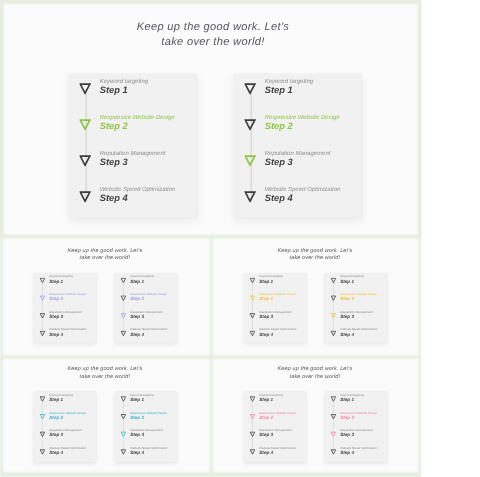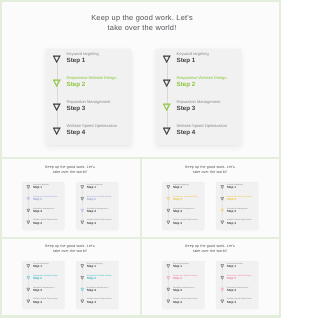--- a/index.html
+++ b/index.html
@@ -1,18 +1,18 @@
 <!DOCTYPE html>
 <html><head>
 <meta charset="utf-8">
 <style>
   * { margin:0; padding:0; box-sizing:border-box; }
   html,body { width:281px; height:318px; overflow:hidden; }
   body { font-family:"Liberation Sans", sans-serif; background:#ffffff; -webkit-font-smoothing:antialiased; text-rendering:geometricPrecision; }
-  .page { position:relative; width:281px; height:318px; background:#ffffff; }
+  .page { position:relative; width:281px; height:318px; background:#ffffff;font-style:italic; }
 
   .slide { position:relative; width:281px; height:157px; background:#fbfbfc; overflow:hidden; }
   .title { position:absolute; left:0; top:11px; width:281px; text-align:center; font-size:7.4px; letter-spacing:0.22px; line-height:10px; color:#55555a; }
 
   .card { position:absolute; top:47px; width:85px; height:96px; background:#f1f1f2; box-shadow:0 2px 6px rgba(0,0,0,0.08), 0 0 1px rgba(0,0,0,0.05); }
   .card.left { left:44px; }
   .card.right { left:154px; }
 
   .steps { position:relative; width:100%; height:100%; }
   .step { position:absolute; left:0; width:100%; height:24px; }

